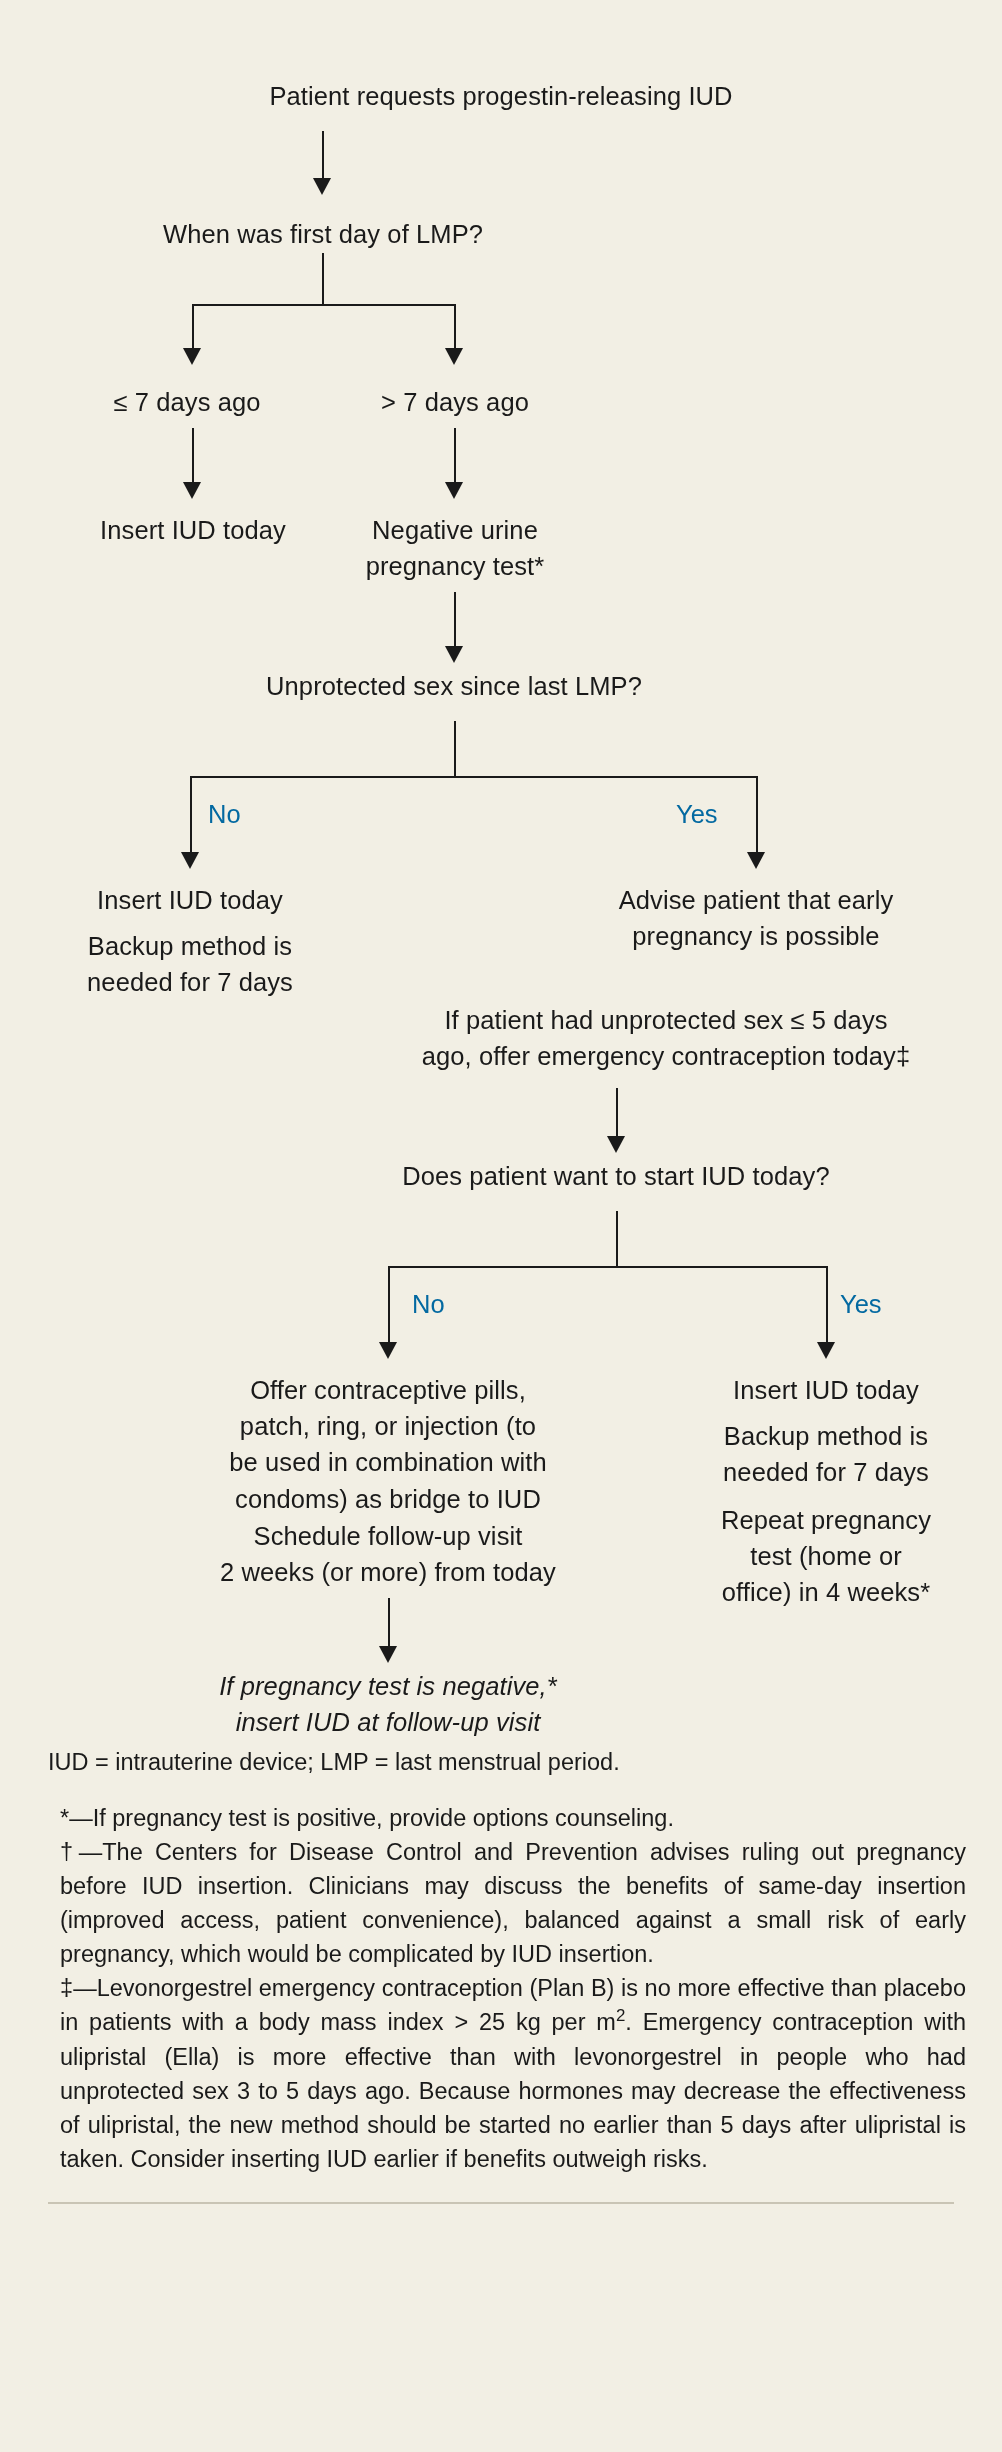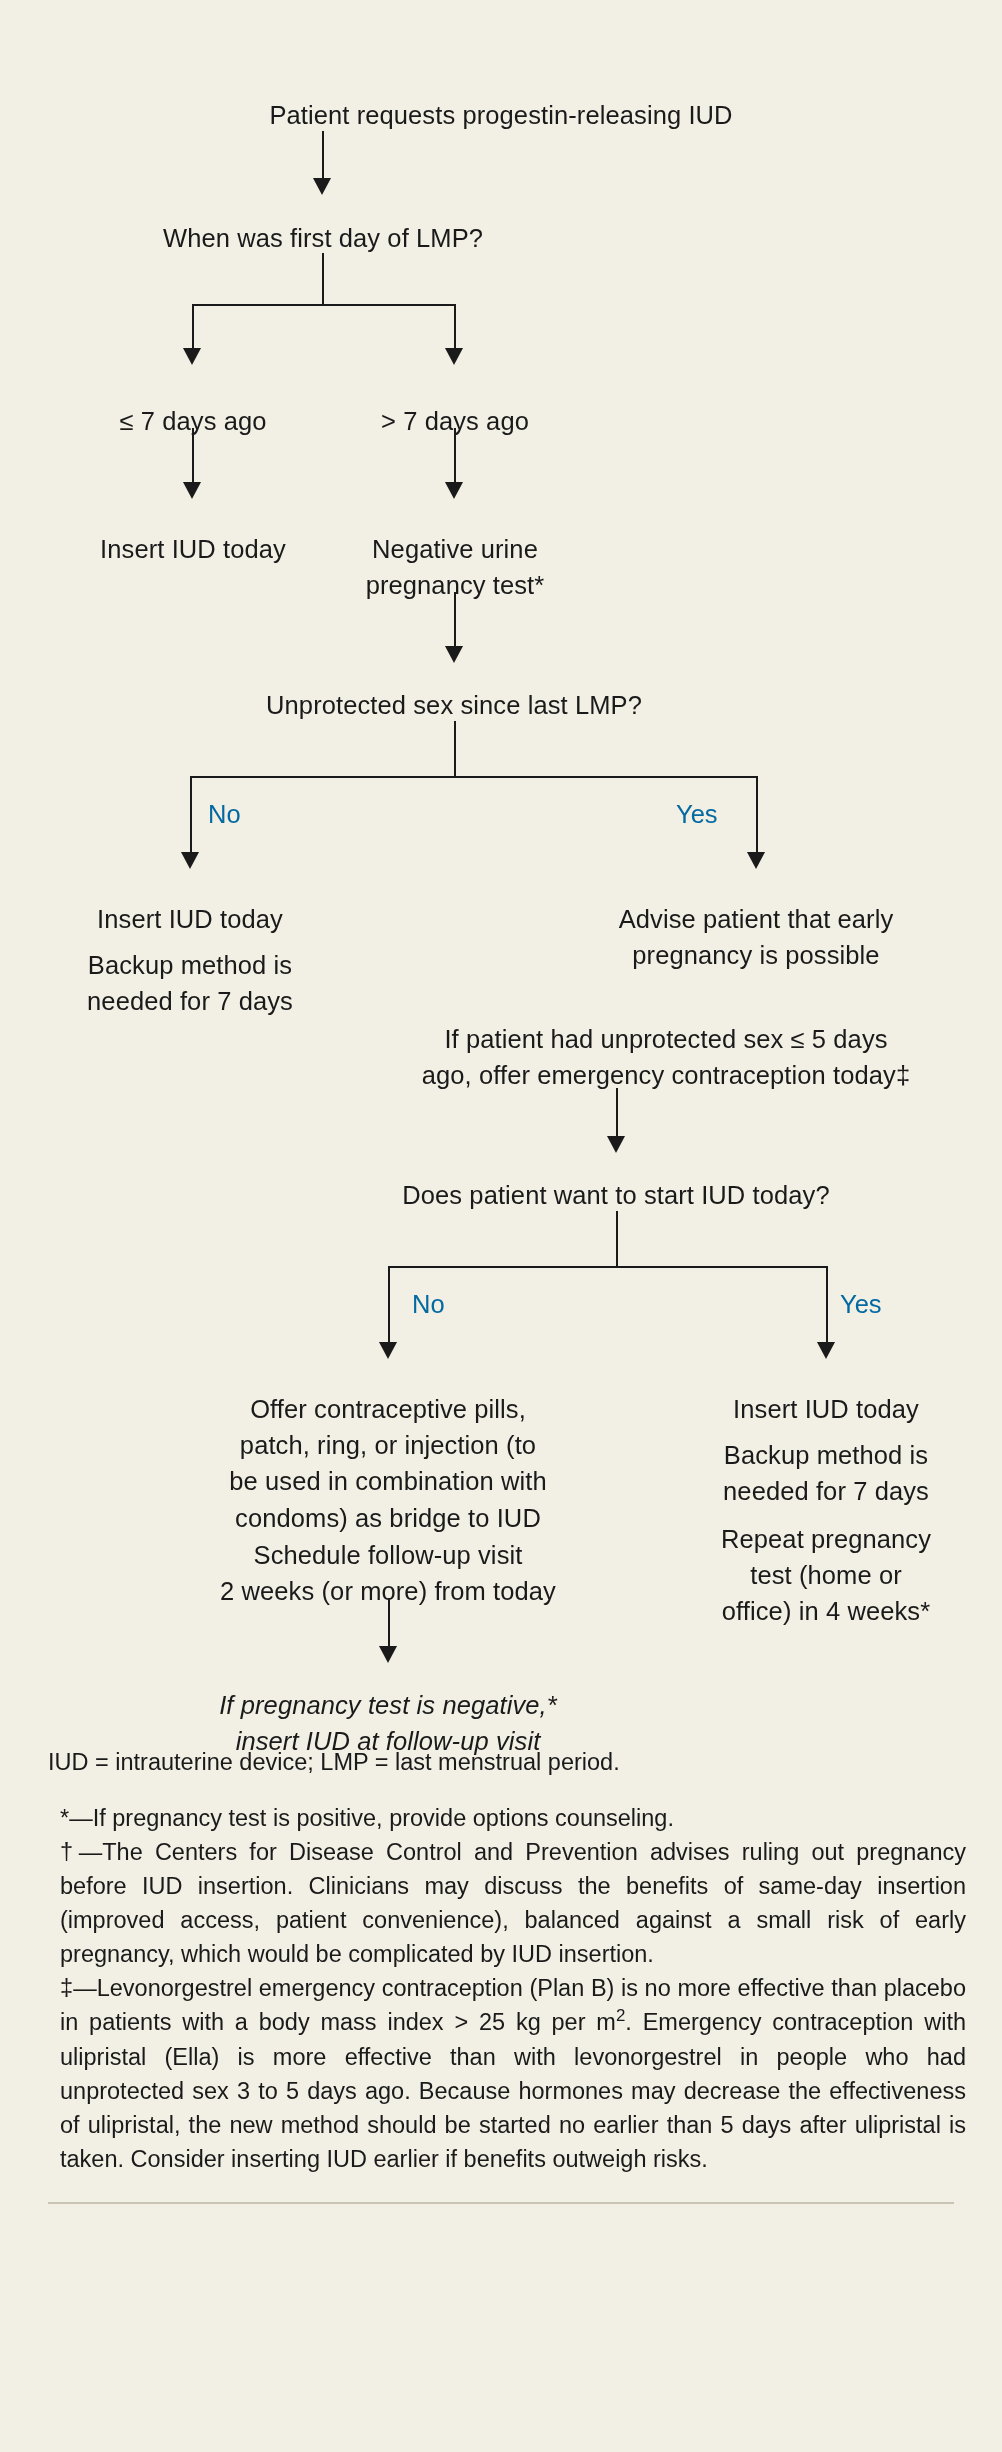--- a/index.html
+++ b/index.html
@@ -29,21 +29,20 @@
     height: 1745px;
   }
   .node {
     position: absolute;
     text-align: center;
     font-size: 25.5px;
     line-height: 1.42;
     letter-spacing: 0.1px;
     color: #1a1a1a;
     white-space: pre-line;
-    margin-top: 19px;
   }
   .label {
     position: absolute;
     font-size: 25.5px;
     line-height: 1.3;
     color: #0369a1;
   }
 
   
   .vline {
@@ -108,30 +107,30 @@
 
 <div class="page">
 
   <div class="flow">
 
     <div class="node" style="left:0; top:78px; width:1002px;">Patient requests progestin-releasing IUD</div>
 
     <div class="vline" style="left:322px; top:131px; height:51px;"></div>
     <div class="arrowhead" style="left:313px; top:178px;"></div>
 
-    <div class="node" style="left:0; top:201px; width:646px;">When was first day of LMP?</div>
+    <div class="node" style="left:0; top:216px; width:646px;">When was first day of LMP?</div>
 
     <div class="vline" style="left:322px; top:253px; height:52px;"></div>
     <div class="hline" style="left:192px; top:304px; width:262px;"></div>
     <div class="vline" style="left:192px; top:304px; height:48px;"></div>
     <div class="arrowhead" style="left:183px; top:348px;"></div>
     <div class="vline" style="left:454px; top:304px; height:48px;"></div>
     <div class="arrowhead" style="left:445px; top:348px;"></div>
 
-    <div class="node" style="left:62px; top:384px; width:262px;">≤ 7 days ago</div>
+    <div class="node" style="left:56px; top:384px; width:262px;">≤ 7 days ago</div>
     <div class="node" style="left:324px; top:384px; width:262px;">&gt; 7 days ago</div>
 
     <div class="vline" style="left:192px; top:428px; height:58px;"></div>
     <div class="arrowhead" style="left:183px; top:482px;"></div>
     <div class="vline" style="left:454px; top:428px; height:58px;"></div>
     <div class="arrowhead" style="left:445px; top:482px;"></div>
 
     <div class="node" style="left:62px; top:512px; width:262px;">Insert IUD today</div>
     <div class="node" style="left:324px; top:512px; width:262px;">Negative urine
 pregnancy test*</div>

